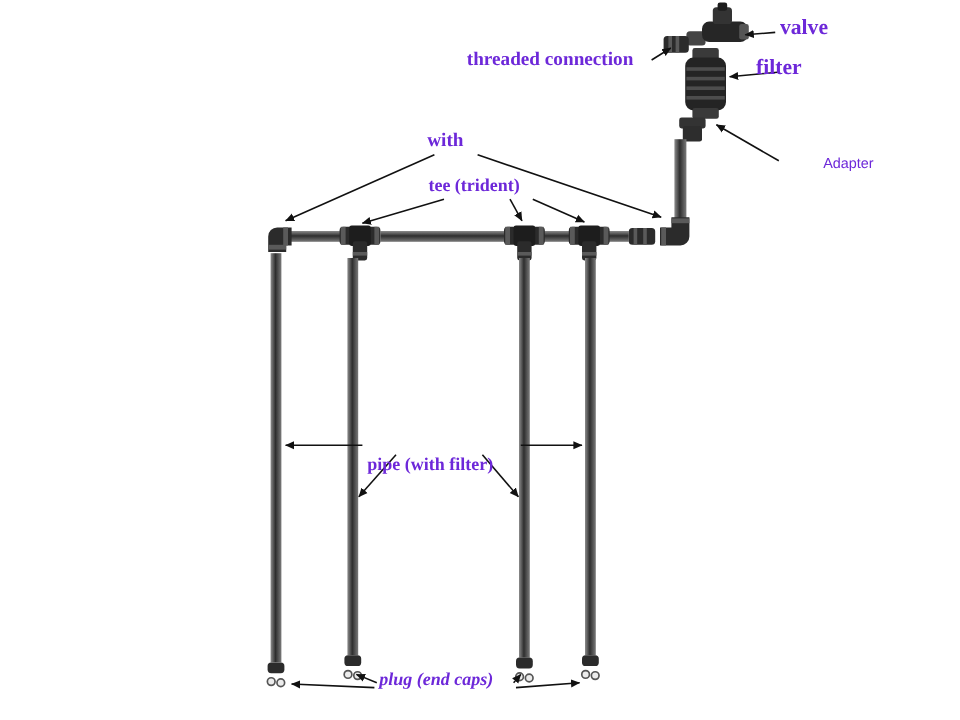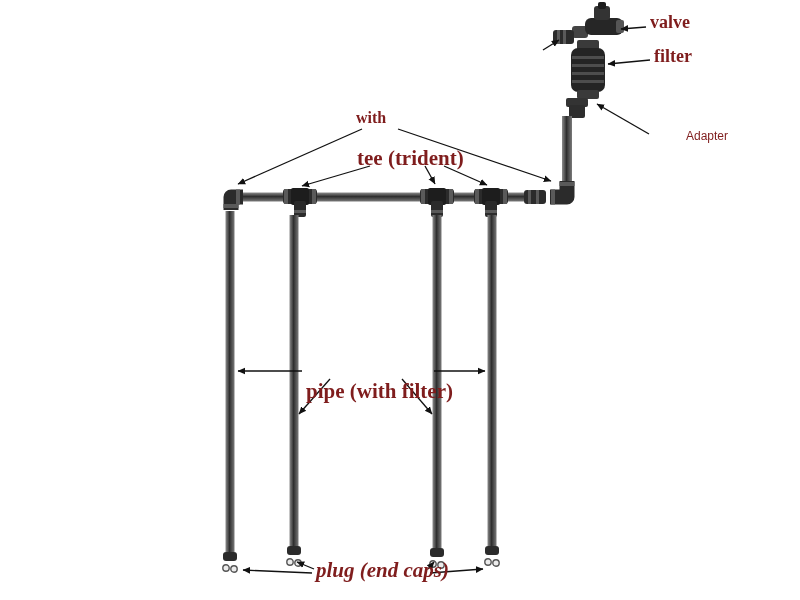--- a/index.html
+++ b/index.html
@@ -3,26 +3,26 @@
 <meta charset="utf-8">
 <style>
   * { margin:0; padding:0; box-sizing:border-box; }
   html,body { width:800px; height:600px; background:#fff; overflow:hidden; }
   .stage {
     position:relative; width:800px; height:600px; background:#fff;
     font-family:"Liberation Serif", serif;
   }
   .stage svg { position:absolute; left:0; top:0; }
   .label {
-    position:absolute; color:#7f1d1d; font-weight:bold; white-space:nowrap;
+    position:absolute; color:#6d28d9; font-weight:bold; white-space:nowrap;
     font-family:"Liberation Serif", serif; line-height:1.1;
   }
   .label.big   { font-size:18px; }
   .label.mid   { font-size:16px; }
-  .label.small { font-size:21px; }
+  .label.small { font-size:15px; }
   .label.sans  { font-family:"Liberation Sans", sans-serif; font-weight:normal; font-size:12px; }
 </style>
 </head>
 <body>
 
 <div class="stage">
 
   <svg width="800" height="600" viewBox="0 0 800 600">
     <defs>
       <marker id="ah" viewBox="0 0 10 10" refX="8.5" refY="5" markerWidth="6.5" markerHeight="6.5" orient="auto">
@@ -131,20 +131,21 @@
       <line x1="330" y1="379" x2="299" y2="414" marker-end="url(#ah)"></line>
       <line x1="402" y1="379" x2="432" y2="414" marker-end="url(#ah)"></line>
       <line x1="312" y1="573" x2="243" y2="570" marker-end="url(#ah)"></line>
       <line x1="314" y1="569" x2="297" y2="562" marker-end="url(#ah)"></line>
       <line x1="428" y1="569" x2="434" y2="562" marker-end="url(#ah)"></line>
       <line x1="430" y1="573" x2="483" y2="569" marker-end="url(#ah)"></line>
     </g>
   </svg>
 
   <div class="label big" style="left:650px; top:13px;">valve</div>
-  <div class="label big" style="left:654px; top:47px;">filter</div>
+  <div class="label mid" style="left:389px; top:41px;">threaded connection</div>
+  <div class="label big" style="left:630px; top:47px;">filter</div>
   <div class="label sans" style="left:686px; top:130px;">Adapter</div>
   <div class="label mid" style="left:356px; top:109px;">with</div>
   <div class="label small" style="left:357px; top:147px;">tee (trident)</div>
   <div class="label small" style="left:306px; top:356px;margin-top:24px;">pipe (with filter)</div>
   <div class="label small" style="left:316px; top:559px;font-style:italic;">plug (end caps)</div>
 
 </div>
 
 </body></html>

